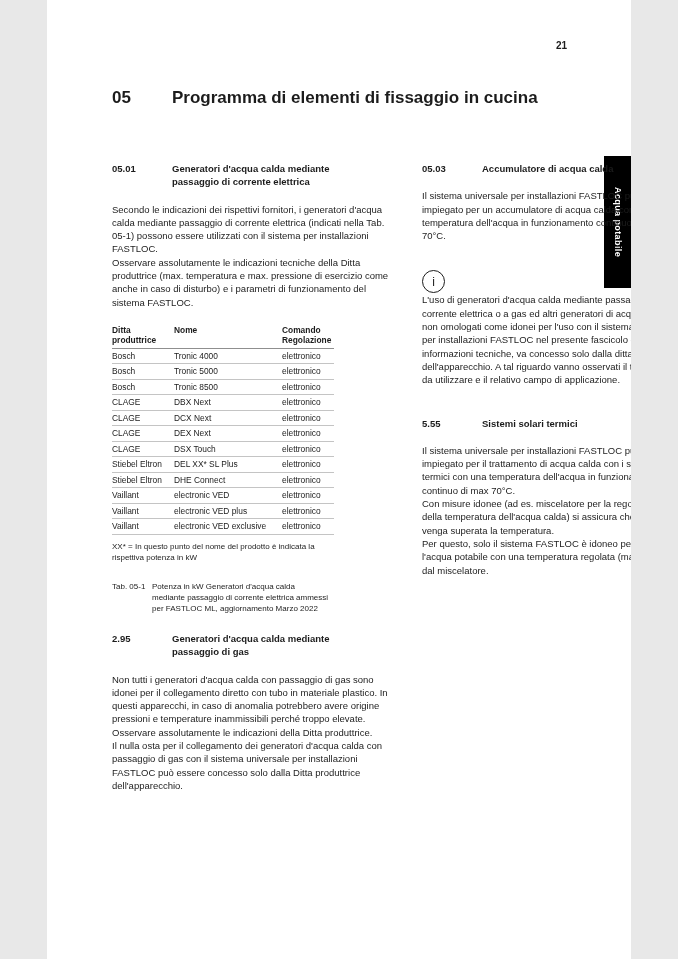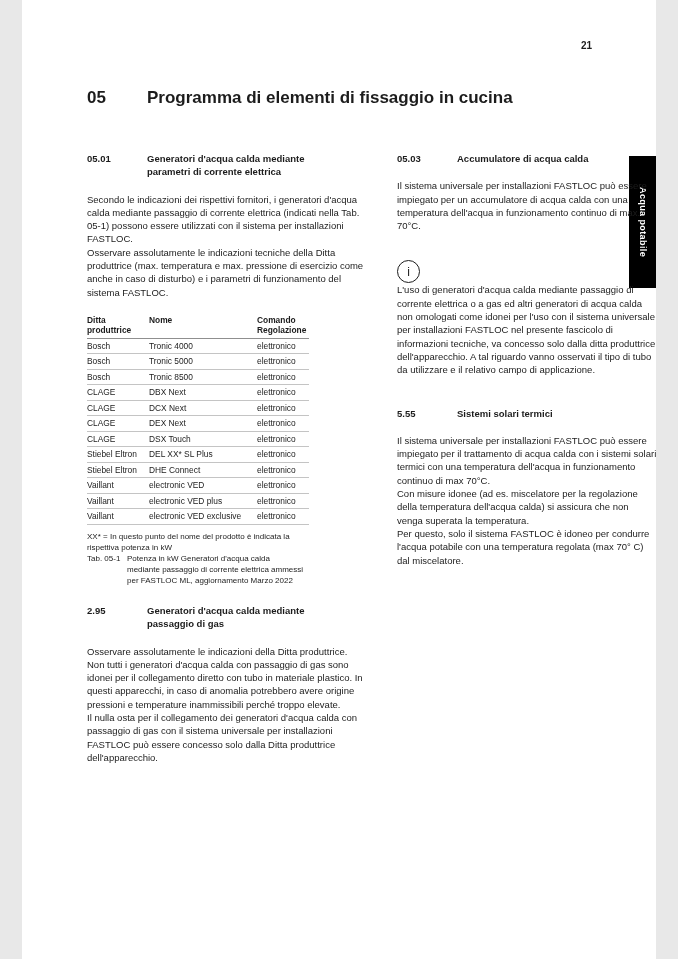--- a/index.html
+++ b/index.html
@@ -1,18 +1,18 @@
 <!DOCTYPE html>
 <html><head>
 <meta charset="utf-8">
 <style>
   html,body { margin:0; padding:0; background:#e8e8e8; }
   .page {
     position:relative;
-    width:634px; height:959px;
+    width:584px; height:959px;
     margin:0 auto;
     background:#ffffff;
     font-family:"Liberation Sans","DejaVu Sans",sans-serif;
     color:#1c1c1c;
     overflow:hidden;
   }
   .page-number {
     position:absolute; top:40px; right:64px;
     font-size:10px; font-weight:700;
   }
@@ -26,21 +26,21 @@
     color:#fff; font-size:9px; font-weight:700;
     writing-mode:vertical-rl; letter-spacing:0.4px; white-space:nowrap;
   }
   .chapter {
     position:absolute; left:65px; top:88px;
     display:flex; align-items:baseline;
   }
   .chapter-num { width:60px; flex-shrink:0; font-size:17px; font-weight:700; }
   .chapter-title { font-size:17px; font-weight:700; margin:0;text-align:center; }
 
-  .col { position:absolute; top:152px; font-size:9.5px; line-height:13.3px; }
+  .col { position:absolute; top:162px; font-size:9.5px; line-height:13.3px; }
   .col-left  { left:65px;  width:281px; }
   .col-right { left:375px; width:260px; }
 
   .sec-head { display:flex; font-weight:700; margin:0 0 14px 0; }
   .sec-num  { width:60px; flex-shrink:0; }
   .sec-title{ flex:1; max-width:186px; }
 
   p.para { margin:0; }
   .gap { margin-top:13px; }
   .blockgap { margin-top:18px; }
@@ -55,21 +55,21 @@
     padding:2px 2px 2px 0;
     font-weight:400;
     border-bottom:1px solid #c4c4c4;
   }
   .spec-table thead th { font-weight:700; border-bottom:1px solid #8f8f8f; }
   .spec-table col.c1 { width:62px; }
   .spec-table col.c2 { width:108px; }
   .spec-table col.c3 { width:52px; }
 
   .footnote { margin-top:6px; width:228px; font-size:8px; line-height:11px; }
-  .caption  { display:flex; margin-top:0; font-size:8px; line-height:11px; }
+  .caption  { display:flex; margin-top:18px; font-size:8px; line-height:11px; }
   .caption-label { width:40px; flex-shrink:0; }
   .caption-text  { width:178px; }
 
   .info-block { margin-top:28px; }
   .info-icon {
     width:21px; height:21px;
     border:1.4px solid #1c1c1c; border-radius:50%;
     display:flex; align-items:center; justify-content:center;
     font-size:12px; line-height:1; font-weight:400;
   }
@@ -88,21 +88,21 @@
 
   <header class="chapter">
     <span class="chapter-num">05</span>
     <h1 class="chapter-title">Programma di elementi di fissaggio in cucina</h1>
   </header>
 
   <div class="col col-left">
 
     <div class="sec-head">
       <span class="sec-num">05.01</span>
-      <span class="sec-title">Generatori d'acqua calda mediante parametri di corrente elettrica</span>
+      <span class="sec-title">Generatori d'acqua calda mediante passaggio di corrente elettrica</span>
     </div>
     <p class="para">Secondo le indicazioni dei rispettivi fornitori, i generatori d'acqua calda mediante passaggio di corrente elettrica (indicati nella Tab. 05-1) possono essere utilizzati con il sistema per installazioni FASTLOC.</p>
     <p class="para">Osservare assolutamente le indicazioni tecniche della Ditta produttrice (max. temperatura e max. pressione di esercizio come anche in caso di disturbo) e i parametri di funzionamento del sistema FASTLOC.</p>
 
     <table class="spec-table">
       <colgroup>
           <col class="c1">
           <col class="c2">
           <col class="c3">
         </colgroup>
@@ -181,22 +181,22 @@
 
     <div class="caption">
       <span class="caption-label">Tab. 05-1</span>
       <span class="caption-text">Potenza in kW Generatori d'acqua calda mediante passaggio di corrente elettrica ammessi per FASTLOC ML, aggiornamento Marzo 2022</span>
     </div>
 
     <div class="sec-head blockgap">
       <span class="sec-num">2.95</span>
       <span class="sec-title">Generatori d'acqua calda mediante passaggio di gas</span>
     </div>
+    <p class="para">Non tutti i generatori d'acqua calda con passaggio di gas sono idonei per il collegamento diretto con tubo in materiale plastico. In questi apparecchi, in caso di anomalia potrebbero avere origine pressioni e temperature inammissibili perché troppo elevate.</p>
     <p class="para gap">Osservare assolutamente le indicazioni della Ditta produttrice.</p>
-    <p class="para">Non tutti i generatori d'acqua calda con passaggio di gas sono idonei per il collegamento diretto con tubo in materiale plastico. In questi apparecchi, in caso di anomalia potrebbero avere origine pressioni e temperature inammissibili perché troppo elevate.</p>
     <p class="para gap">Il nulla osta per il collegamento dei generatori d'acqua calda con passaggio di gas con il sistema universale per installazioni FASTLOC può essere concesso solo dalla Ditta produttrice dell'apparecchio.</p>
 
   </div>
 
   <div class="col col-right">
 
     <div class="sec-head">
       <span class="sec-num">05.03</span>
       <span class="sec-title">Accumulatore di acqua calda</span>
     </div>

